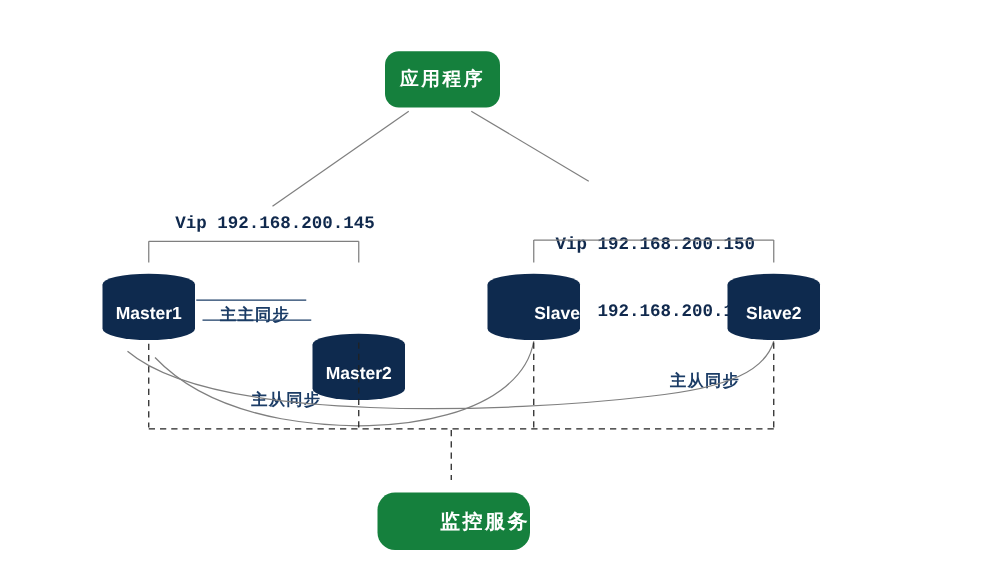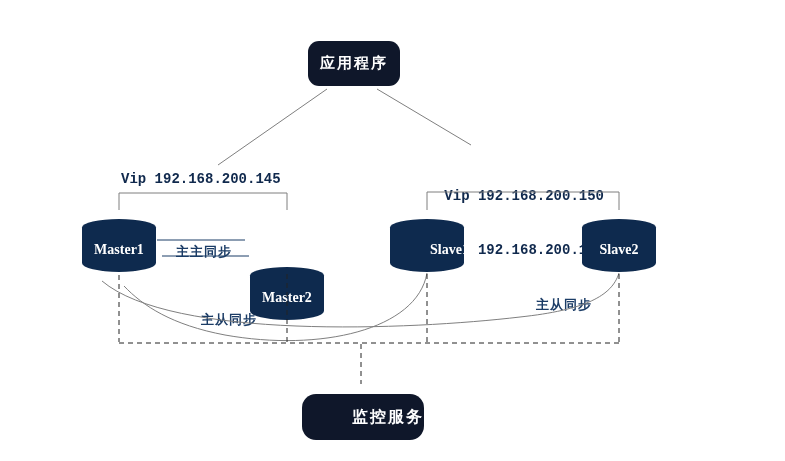--- a/index.html
+++ b/index.html
@@ -2,46 +2,46 @@
 <html><head>
 <meta charset="utf-8">
 <style>
   html,body{margin:0;padding:0;background:#ffffff;}
   .stage{
     position:relative;width:785px;height:461px;background:#ffffff;overflow:hidden;
     font-family:"Liberation Sans","DejaVu Sans",sans-serif;
   }
   
   .nbox{
-    position:absolute;background:#0f172a;color:#ffffff;
+    position:absolute;background:#15803d;color:#ffffff;
     display:flex;align-items:center;justify-content:center;
     font-family:Liberation Mono, monospace;
     font-size:15px;letter-spacing:2px;font-weight:600;
   }
   .appbox{left:308px;top:41px;width:92px;height:45px;border-radius:11px;}
   .monbox{left:302px;top:394px;width:122px;height:46px;border-radius:14px;font-size:16px;justify-content:flex-end;}
   
   .cyl{position:absolute;width:74px;height:52px;}
   .cyl .rim{position:absolute;left:0;top:1px;width:74px;height:17px;border-radius:50%;background:#c9d2dc;}
   .cyl .cap{position:absolute;left:0;top:-1px;width:74px;height:17px;border-radius:50%;background:#0e2a4e;}
   .cyl .body{position:absolute;left:0;top:8px;width:74px;height:44px;background:#0e2a4e;
              border-radius:0 0 37px 37px / 0 0 9px 9px;}
   .cyl .lbl{position:absolute;left:0;top:22px;width:100%;text-align:center;color:#ffffff;
-            font-family:Liberation Serif, serif;font-size:14px;font-weight:700;}
+            font-family:Liberation Sans, sans-serif;font-size:14px;font-weight:700;}
   .c-m1{left:82px;top:220px;}
   .c-m2{left:250px;top:220px;margin-top:48px;}
   .c-s1{left:390px;top:220px;padding-left:45px;}
   .c-s2{left:582px;top:220px;}
   
   .viplbl{
     position:absolute;color:#10294d;
     font-family:"Liberation Mono","DejaVu Sans Mono",monospace;
     font-size:14px;font-weight:700;white-space:pre;
   }
-  .vip-left{left:121px;top:171px;width:168px;}
+  .vip-left{left:136px;top:171px;width:168px;text-align:center;}
   .vip-right{left:432px;top:151px;width:172px;text-align:right;line-height:18px;}
   .synclbl{
     position:absolute;color:#1b3c66;font-size:13px;font-weight:600;
     font-family:"Liberation Serif","DejaVu Serif",serif;letter-spacing:1px;white-space:nowrap;
   }
   .s-mm{left:168px;top:243px;width:72px;text-align:center;}
   .s-left{left:201px;top:311px;}
   .s-right{left:536px;top:296px;}
   
   .wires{position:absolute;left:0;top:0;width:785px;height:461px;pointer-events:none;}

